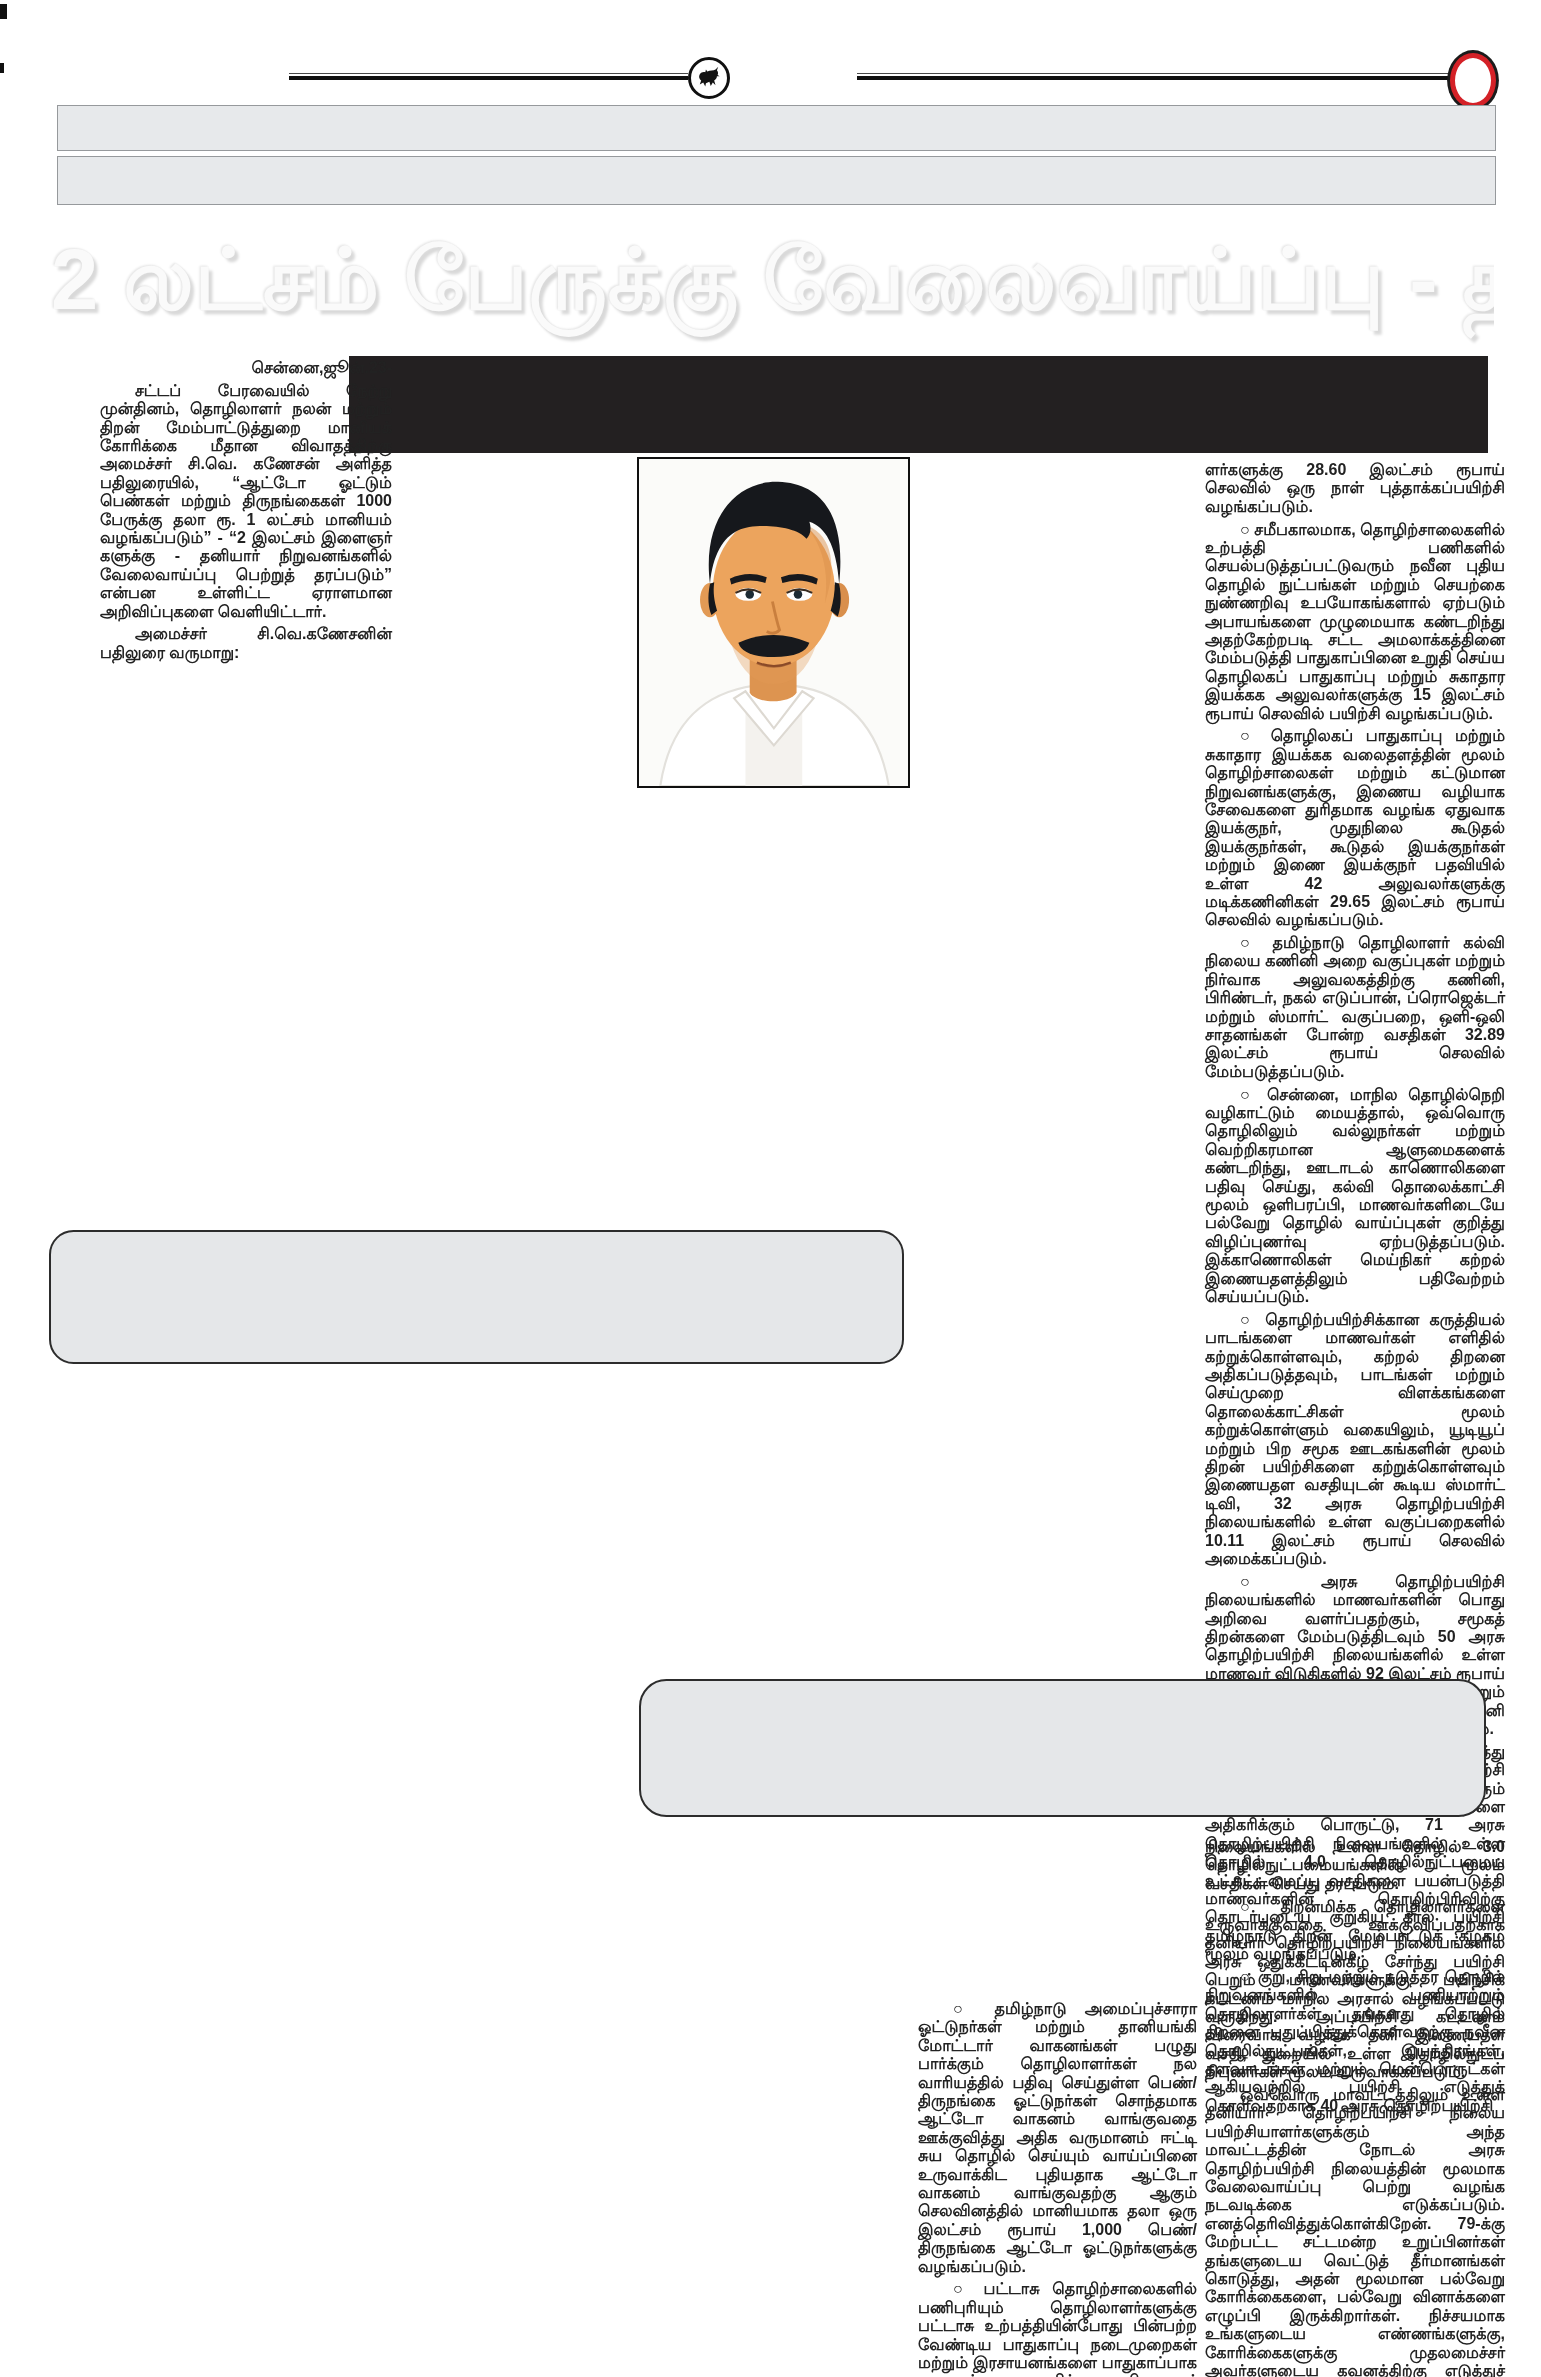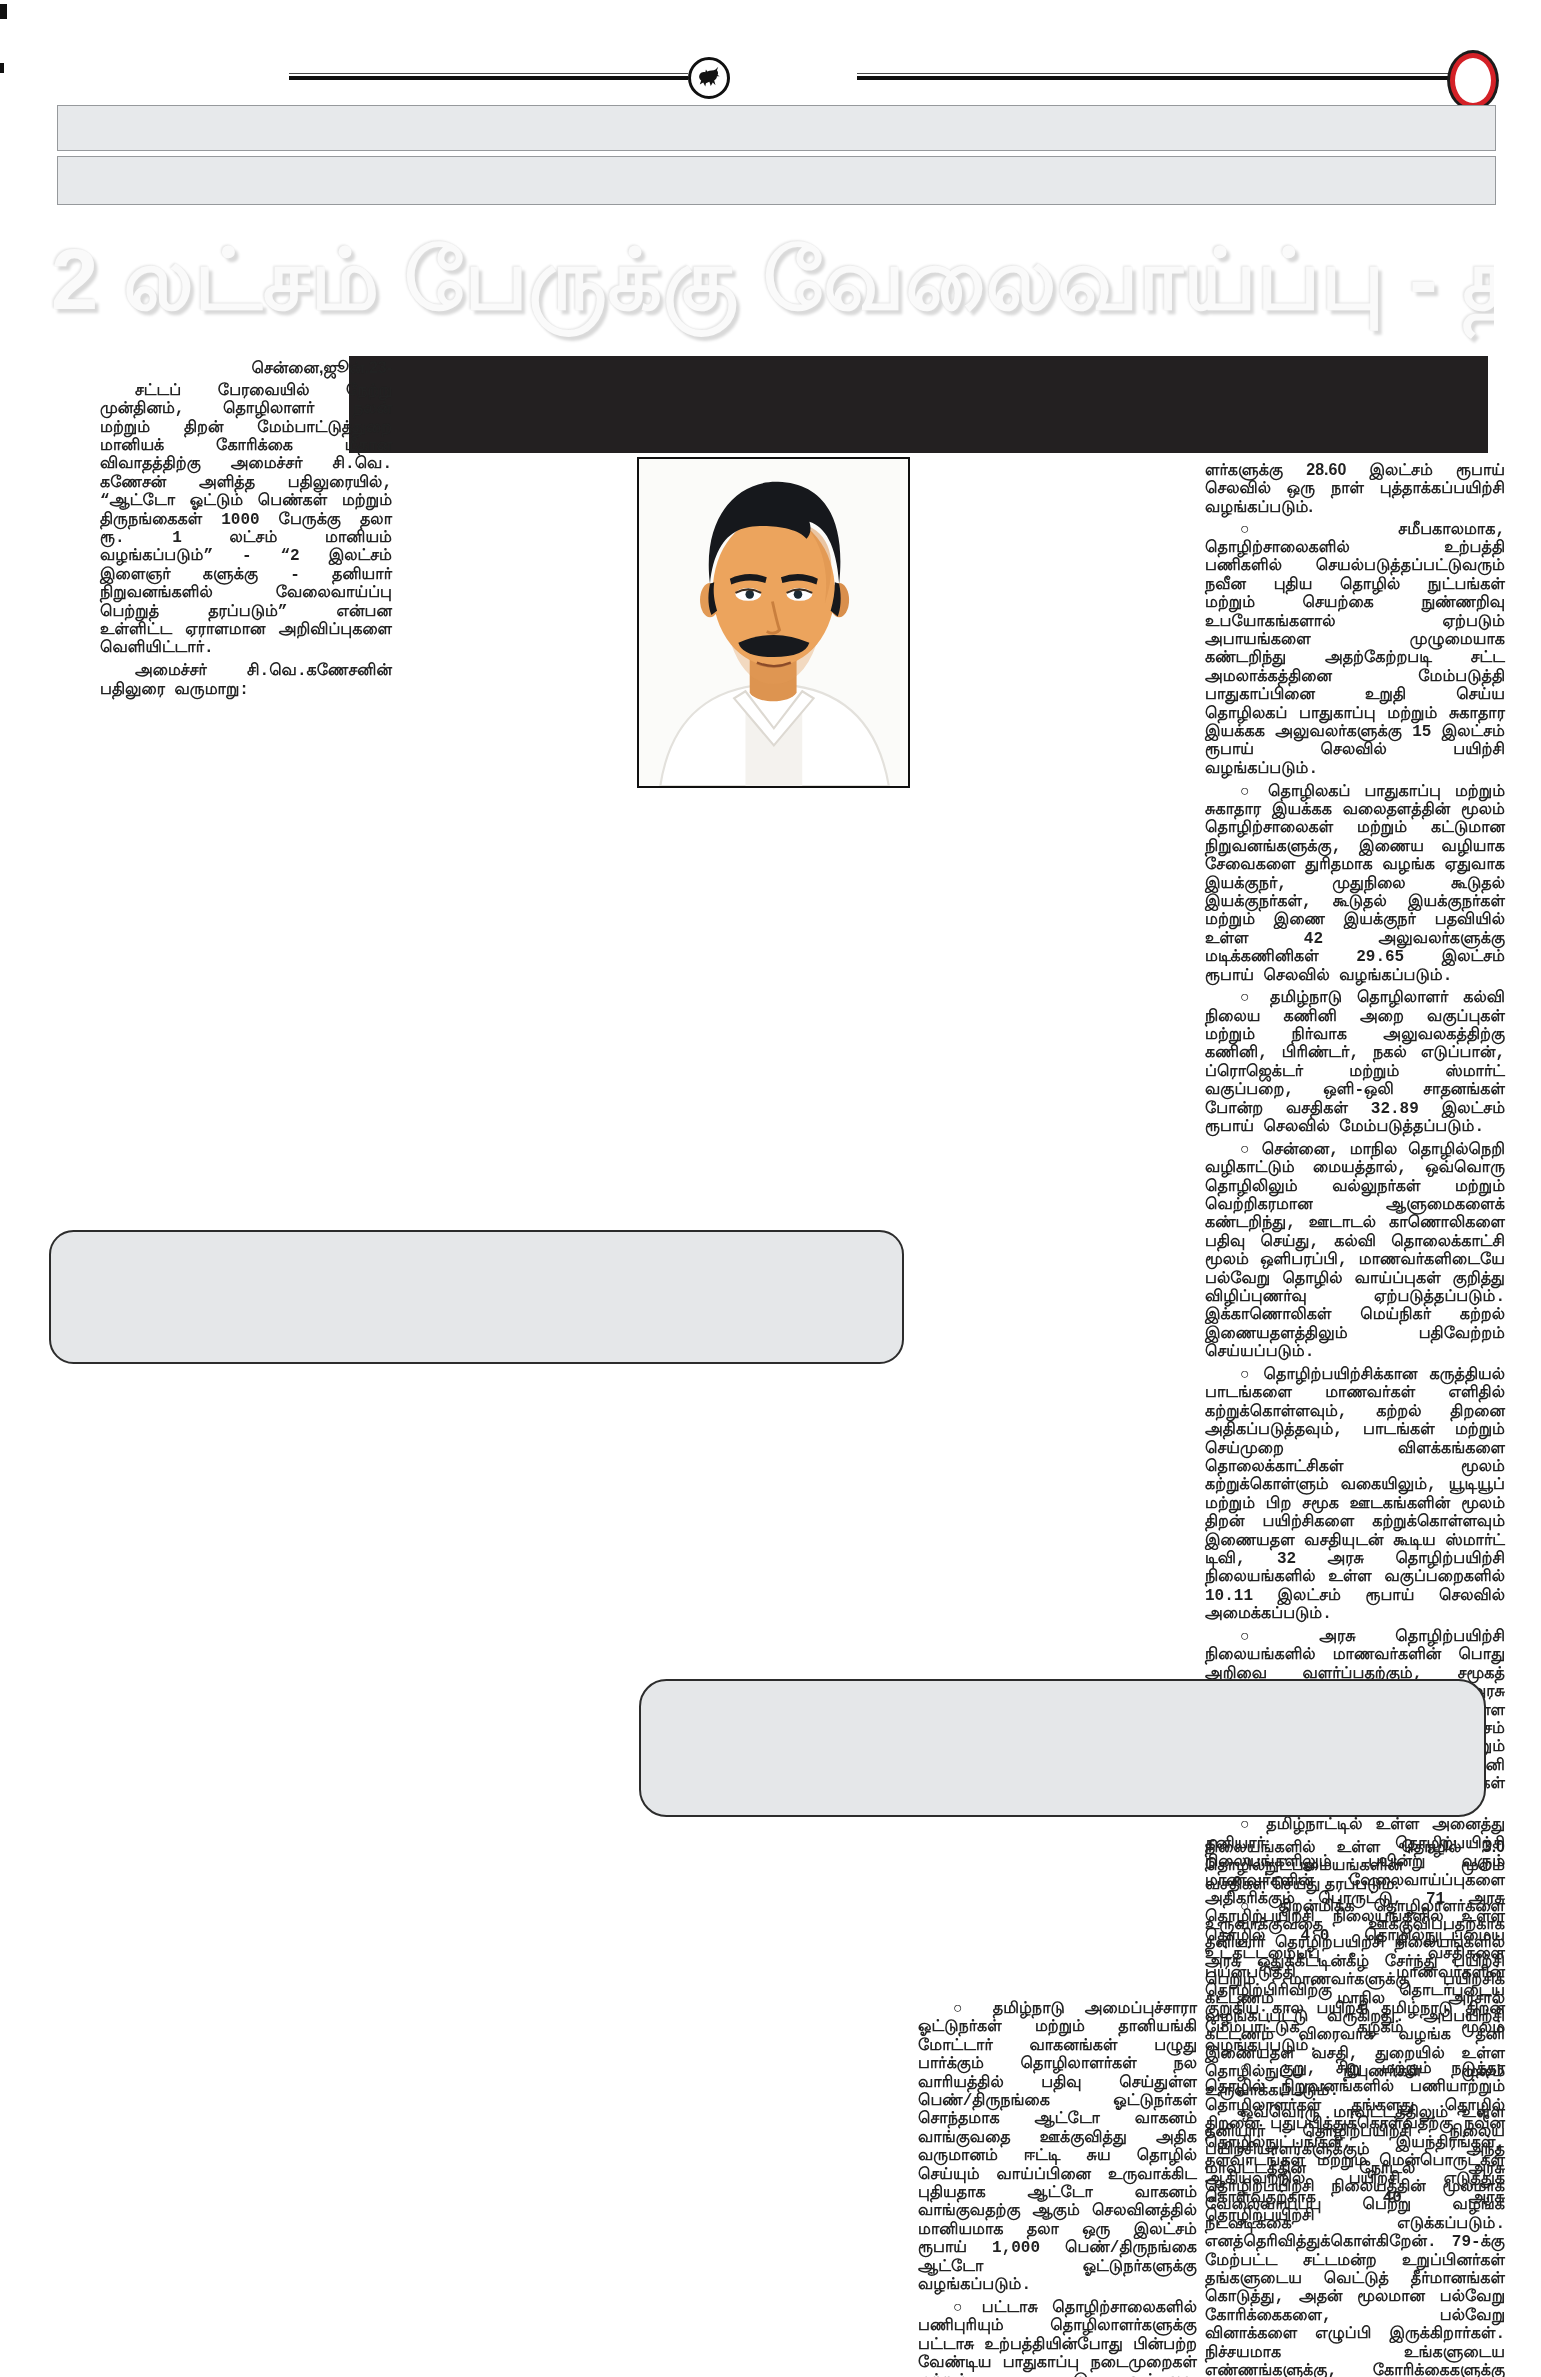--- a/index.html
+++ b/index.html
@@ -62,21 +62,21 @@
   
   .col{
     position:absolute;
     text-align:justify;
     font-weight:bold;
     font-size:16px;
     line-height:18.4px;
     color:#222222;
   }
   .col p{margin:0 0 4.3px 0;}
-  .col p.indent{text-indent:35px;font-family:Liberation Mono, monospace;}
+  .col p.indent{text-indent:35px;}
   .dateline{text-align:right;margin:0 2.9px 1.4px 0;}
   
   .photo-frame{
     position:absolute;
     left:637px;top:457px;width:273px;height:331px;
     border:2.2px solid #101010;
     background:#fcfcfb;
     box-sizing:border-box;
   }
   .photo-frame svg{display:block;width:100%;height:100%;}

